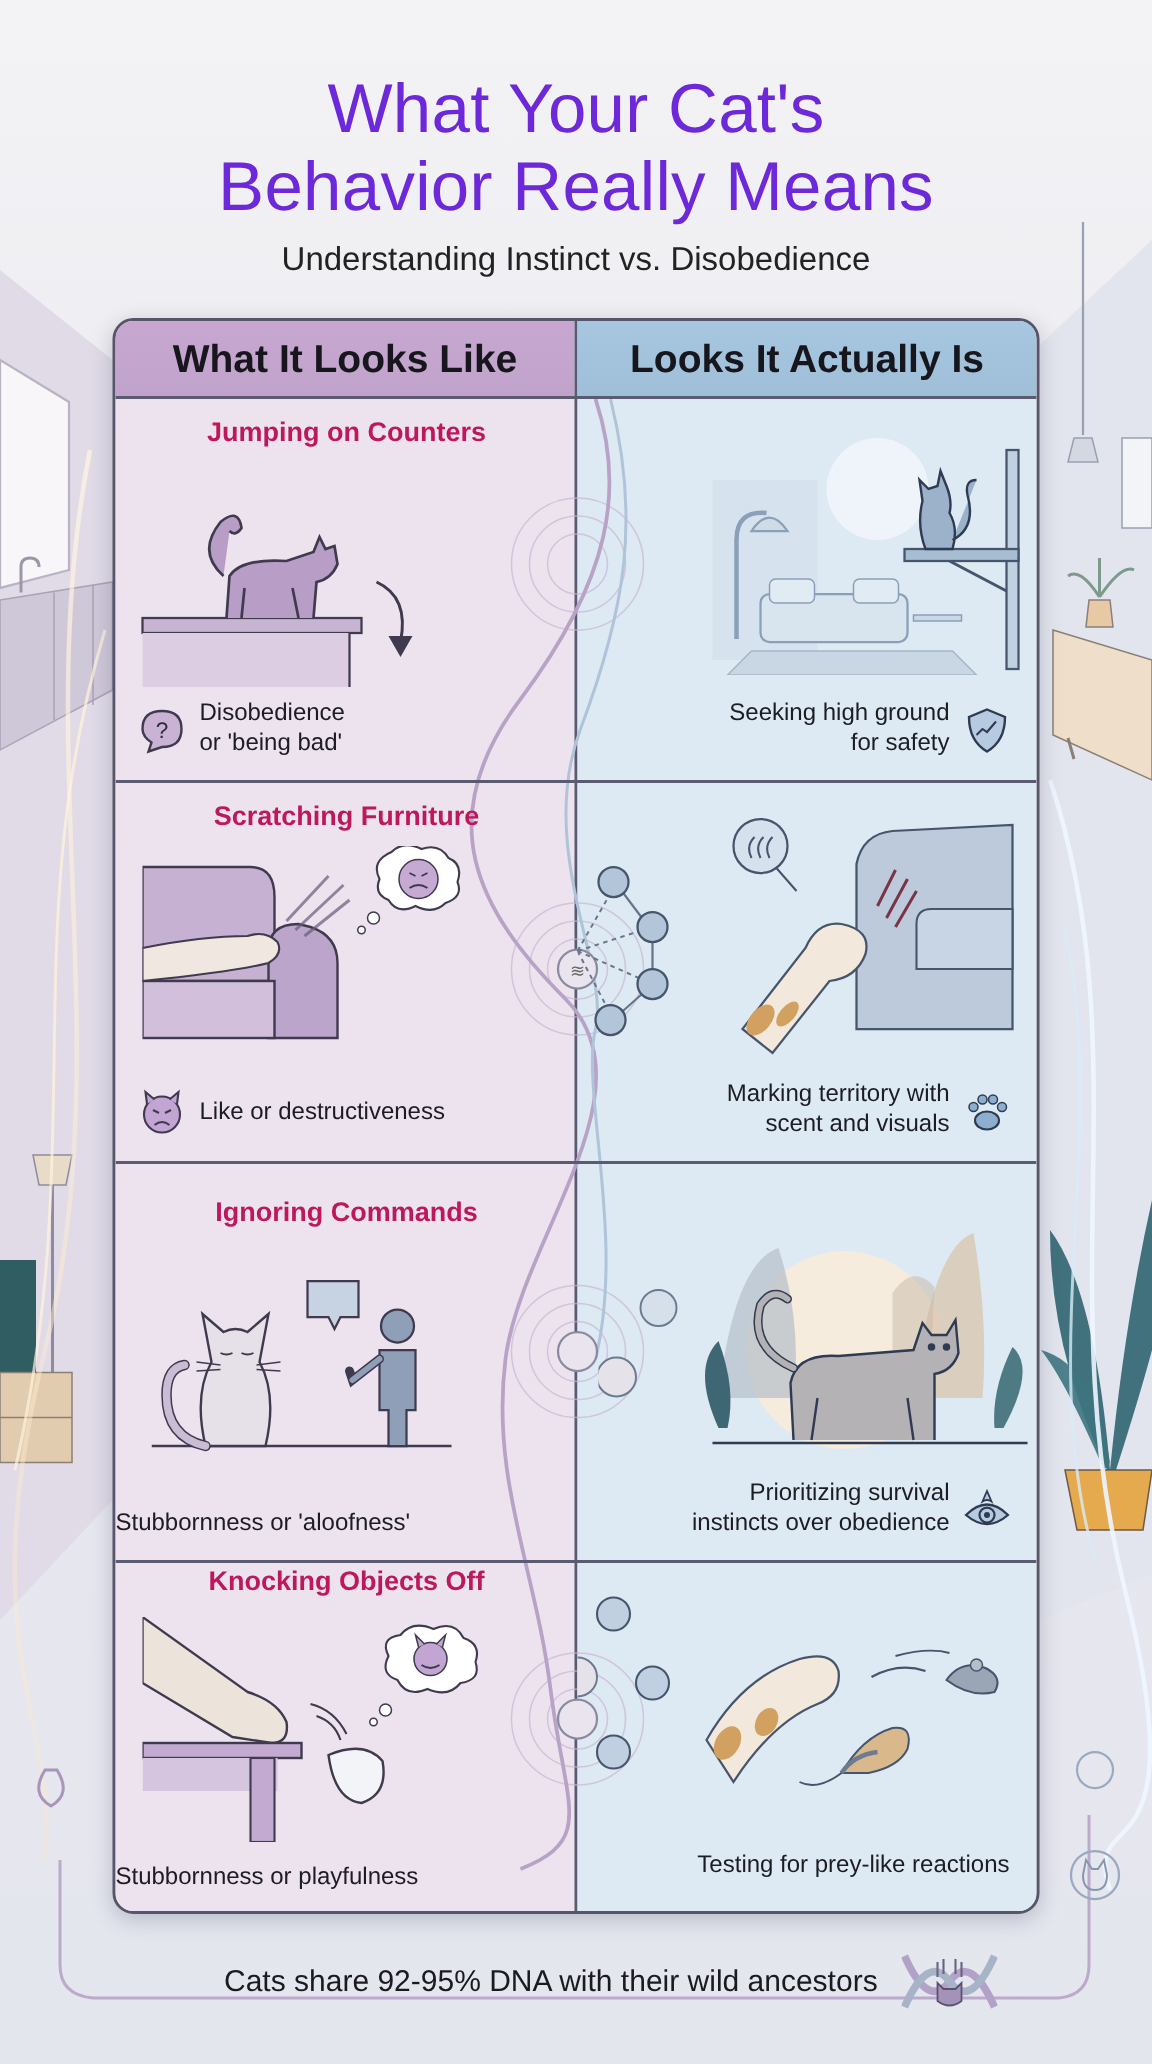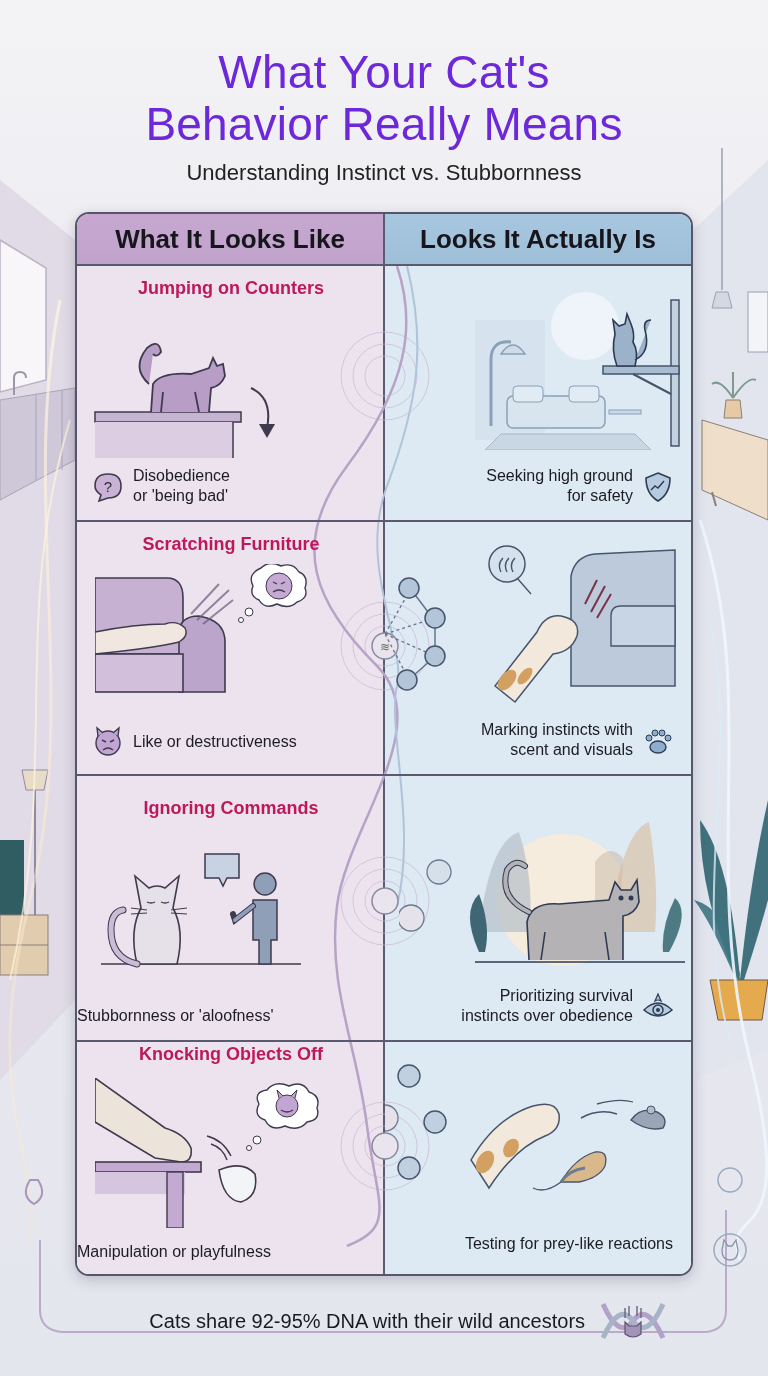--- a/index.html
+++ b/index.html
@@ -100,21 +100,21 @@
   <circle cx="730" cy="1180" r="12" fill="none" stroke="#9aa9c0" stroke-width="1.5"></circle>
   <circle cx="730" cy="1250" r="16" fill="none" stroke="#9aa9c0" stroke-width="1.5"></circle>
   <path d="M722 1250 L724 1240 L728 1246 L732 1246 L736 1240 L738 1250 Q738 1260 730 1260 Q722 1260 722 1250 Z" fill="none" stroke="#8796ae" stroke-width="1.3"></path>
 </svg>
 
 <div class="header">
   <div class="title">
     <div>What Your Cat's</div>
     <div>Behavior Really Means</div>
   </div>
-  <div class="subtitle">Understanding Instinct vs. Stubbornness</div>
+  <div class="subtitle">Understanding Instinct vs. Disobedience</div>
 </div>
 
 <div class="table">
   <div class="thead">
     <div class="th left">What It Looks Like</div>
     <div class="th right">Looks It Actually Is</div>
   </div>
   <div class="tbody">
     <div class="col-bg-left"></div>
     <div class="col-bg-right"></div>
@@ -236,21 +236,21 @@
           <path d="M116 36 Q112 28 118 22 M122 36 Q118 28 124 22 M128 36 Q124 28 130 22" stroke="#46556b" stroke-width="1.4" fill="none"></path>
           <line x1="132" y1="42" x2="146" y2="58" stroke="#46556b" stroke-width="1.4"></line>
           <path d="M186 40 Q190 20 210 18 L290 14 L290 150 L186 150 Z" fill="#bccadb" stroke="#46556b" stroke-width="1.5"></path>
           <path d="M226 80 Q226 70 236 70 L290 70 L290 110 L226 110 Z" fill="#c8d5e4" stroke="#46556b" stroke-width="1.4"></path>
           <path d="M200 68 L212 44 M206 76 L220 50 M212 82 L226 58" stroke="#7a3446" stroke-width="2"></path>
           <path d="M110 150 L152 96 Q160 78 176 80 Q196 84 192 100 Q186 116 168 118 L130 166 Z" fill="#f2e8dc" stroke="#46556b" stroke-width="1.5"></path>
           <ellipse cx="122" cy="144" rx="7" ry="12" fill="#d2a060" transform="rotate(40 122 144)"></ellipse>
           <ellipse cx="140" cy="140" rx="5" ry="10" fill="#d2a060" transform="rotate(40 140 140)"></ellipse>
         </svg>
         <div class="caption right">
-          <div>Marking instincts with</div>
+          <div>Marking territory with</div>
           <div>scent and visuals</div>
         </div>
         <svg class="cap-icon right" viewBox="0 0 34 34">
           <ellipse cx="17" cy="23" rx="8" ry="6" fill="#8eaed0" stroke="#2e3b52" stroke-width="1.4"></ellipse>
           <circle cx="8" cy="14" r="3" fill="#8eaed0" stroke="#2e3b52"></circle>
           <circle cx="14" cy="9" r="3" fill="#8eaed0" stroke="#2e3b52"></circle>
           <circle cx="21" cy="9" r="3" fill="#8eaed0" stroke="#2e3b52"></circle>
           <circle cx="27" cy="14" r="3" fill="#8eaed0" stroke="#2e3b52"></circle>
         </svg>
       </div>
@@ -317,21 +317,21 @@
           <path d="M112 58 Q128 62 136 78 M116 66 Q128 70 132 82" stroke="#3f3a4e" stroke-width="1.4" fill="none"></path>
           <path d="M124 92 Q148 82 160 96 Q164 118 146 124 Q128 122 124 92 Z" fill="#f3f4f8" stroke="#3f3a4e" stroke-width="1.6"></path>
           <path d="M172 12 Q180 2 194 8 Q208 2 214 14 Q226 18 222 30 Q226 42 212 44 Q204 54 190 48 Q176 54 170 42 Q158 38 164 26 Q158 14 172 12 Z" fill="#fff" stroke="#3f3a4e" stroke-width="1.4"></path>
           <circle cx="192" cy="28" r="11" fill="#c2a5d2" stroke="#3f3a4e"></circle>
           <path d="M184 20 L182 12 L188 18 M200 20 L202 12 L196 18" fill="#c2a5d2" stroke="#3f3a4e"></path>
           <path d="M186 32 Q192 36 198 32" stroke="#3f3a4e" stroke-width="1.3" fill="none"></path>
           <circle cx="162" cy="62" r="4" fill="#fff" stroke="#3f3a4e"></circle>
           <circle cx="154" cy="70" r="2.5" fill="#fff" stroke="#3f3a4e"></circle>
         </svg>
         <div class="caption left noicon">
-          <div>Manipulation or playfulness</div>
+          <div>Stubbornness or playfulness</div>
         </div>
       </div>
       <div class="cell right">
         <svg class="illus" style="left:0;top:26px;" width="300" height="160" viewBox="0 0 300 160">
           <g fill="#c0d0e0" stroke="#46556b" stroke-width="1.4">
             <circle cx="24" cy="18" r="11"></circle>
               <circle cx="50" cy="64" r="11"></circle>
               <circle cx="24" cy="110" r="11"></circle>
           </g>
           <circle cx="0" cy="60" r="13" fill="#e6e2ea" stroke="#6b7a8e" stroke-width="1.3"></circle>

